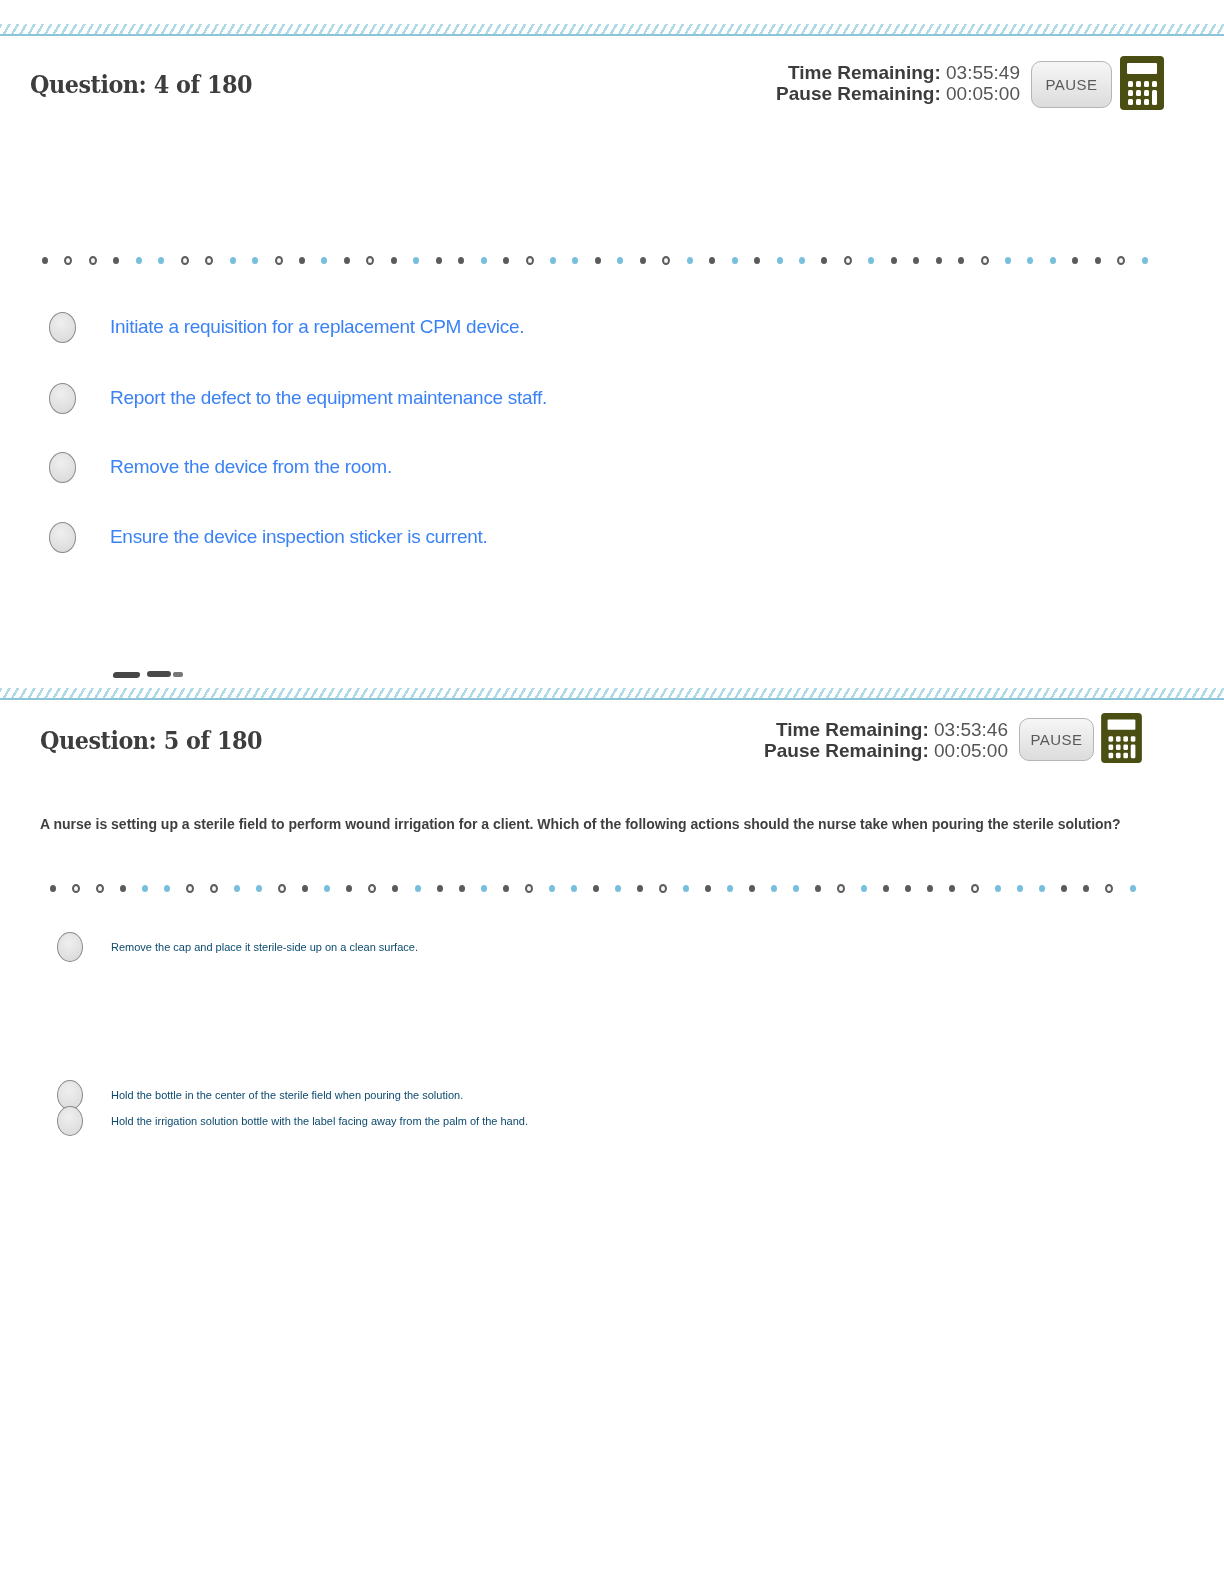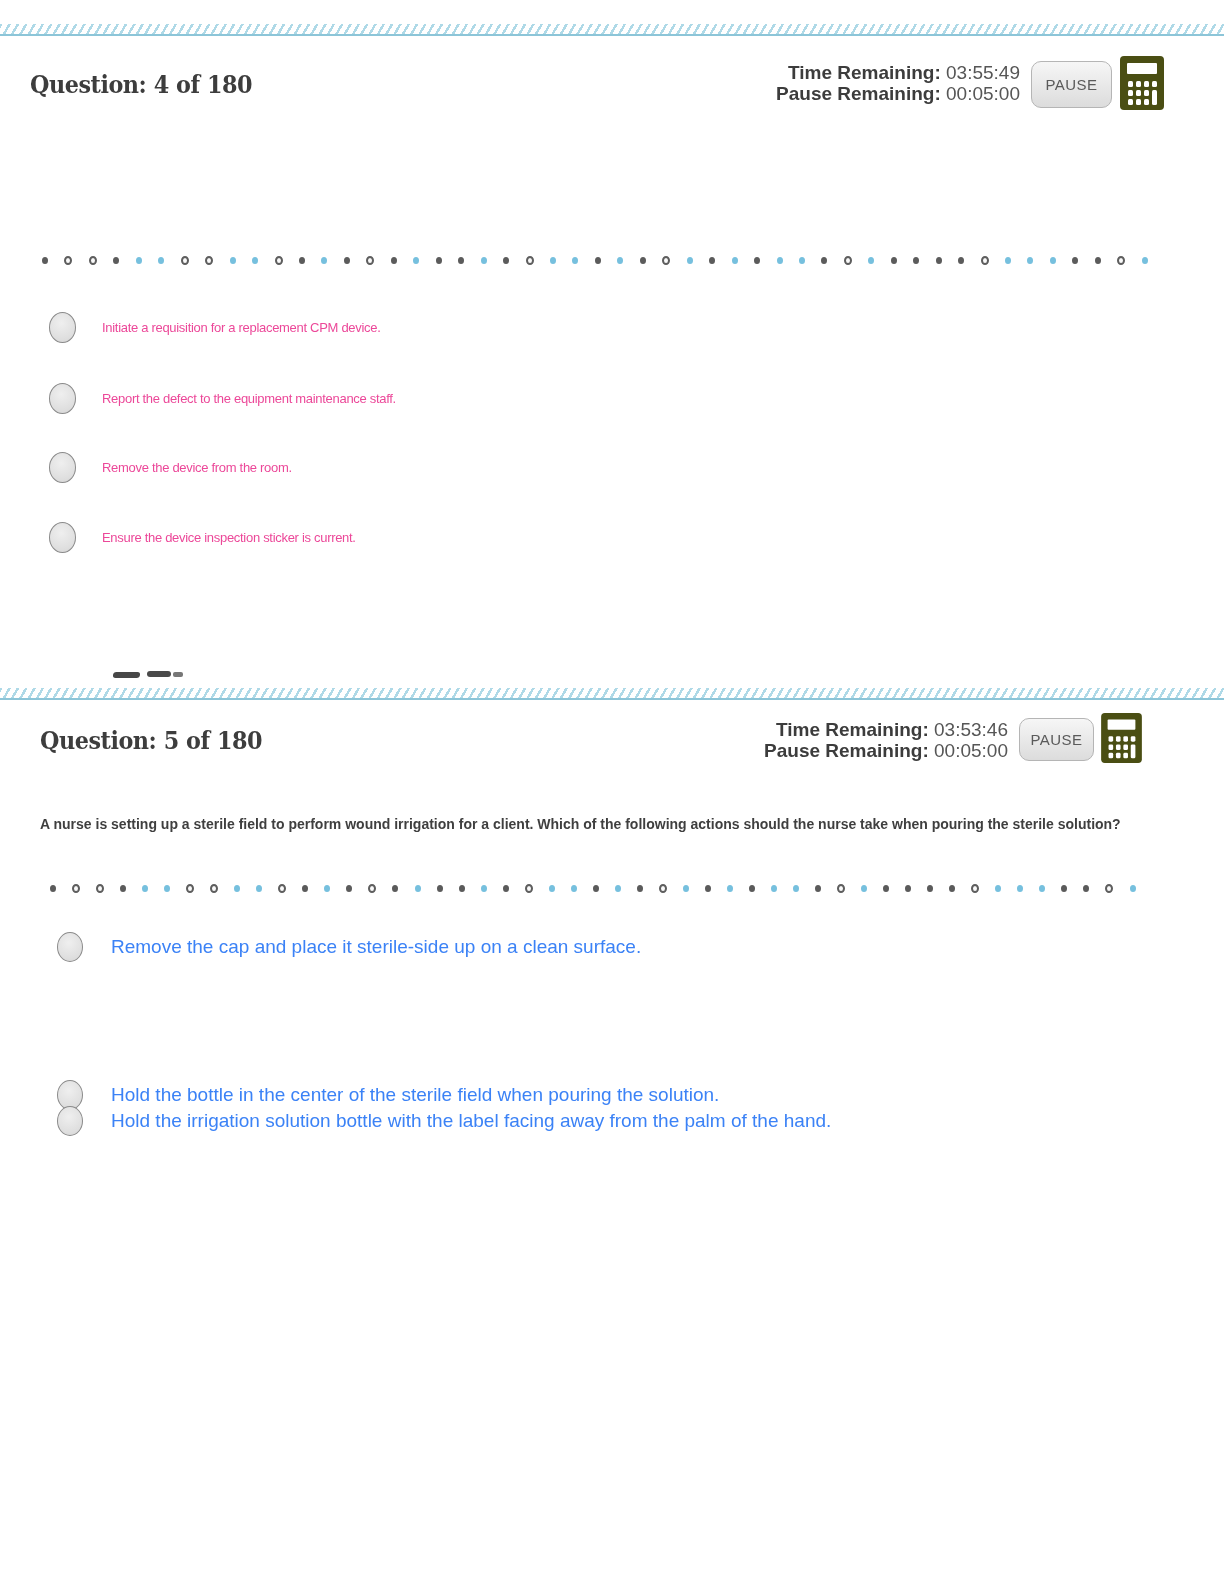--- a/index.html
+++ b/index.html
@@ -53,23 +53,23 @@
   .dot-blue{background:#76c0de;}
 
   
   .option{position:absolute;display:flex;align-items:center;}
   .radio{border-radius:50%;border:1px solid #8a8a8a;flex:0 0 auto;cursor:pointer;
          background:radial-gradient(circle at 45% 35%,#efefef 0%,#dedede 70%,#d2d2d2 100%);}
   .s1 .radio{width:25px;height:29px;margin-right:26px;}
   .s2 .radio{width:24px;height:28px;margin-right:28px;}
   .option-text{white-space:nowrap;}
   .option.s1{left:49px;height:30px;}
-  .option.s1 .option-text{font-size:13px;color:#ec4899;letter-spacing:-.3px;}
+  .option.s1 .option-text{font-size:19px;color:#3b82f6;letter-spacing:-.3px;margin-left:8px;}
   .option.s2{left:57px;height:28px;}
-  .option.s2 .option-text{font-size:19px;color:#3b82f6;}
+  .option.s2 .option-text{font-size:11px;color:#0c4a6e;}
   .o1a{top:312px;} .o2a{top:383px;} .o3a{top:452px;} .o4a{top:522px;}
   .o1b{top:933px;} .o2b{top:991px;} .o3b{top:1081px;justify-content:center;} .o4b{top:1107px;}
 
   
   .clip-frag{position:absolute;left:113px;top:670px;width:90px;height:10px;}
   .clip-frag .m1{position:absolute;left:0;top:2px;width:27px;height:6px;background:#474747;border-radius:3px;transform:skewX(-8deg);}
   .clip-frag .m2{position:absolute;left:34px;top:1px;width:24px;height:6px;background:#4a4a4a;border-radius:3px;}
   .clip-frag .m3{position:absolute;left:60px;top:2px;width:10px;height:5px;background:#777;border-radius:2px;}
 </style>
 </head>

